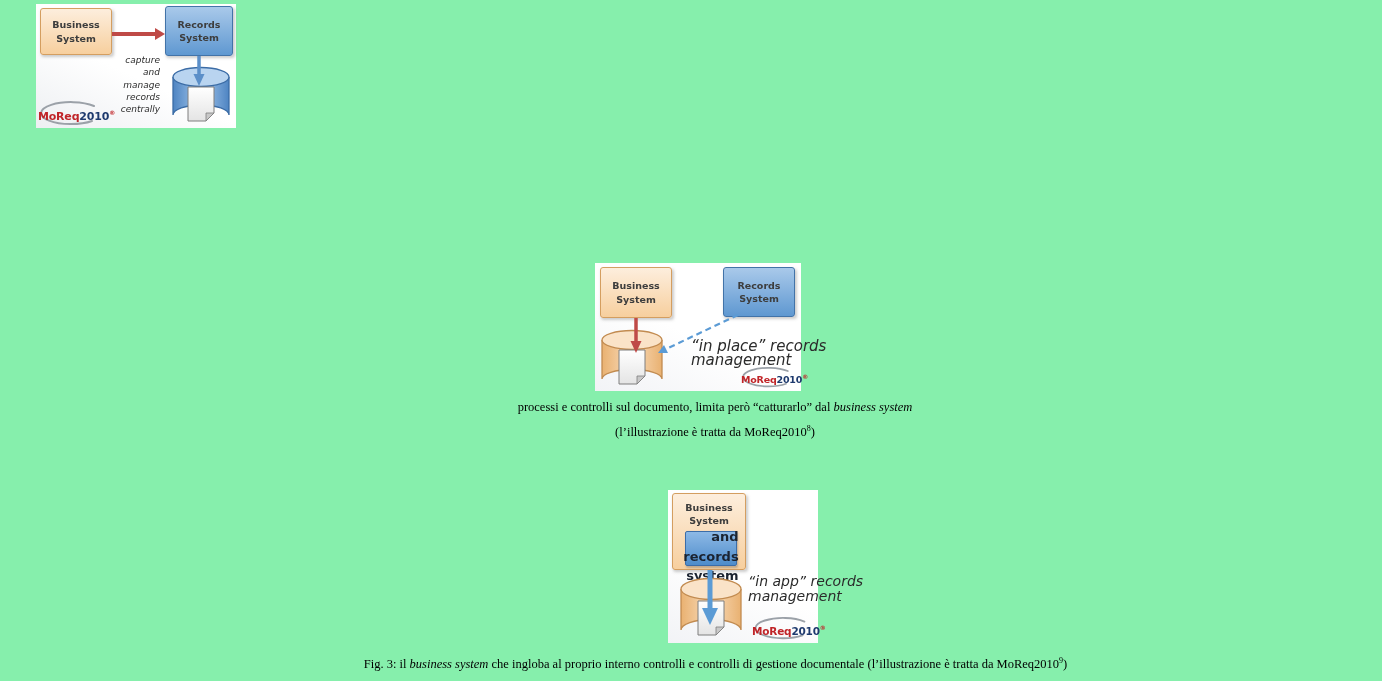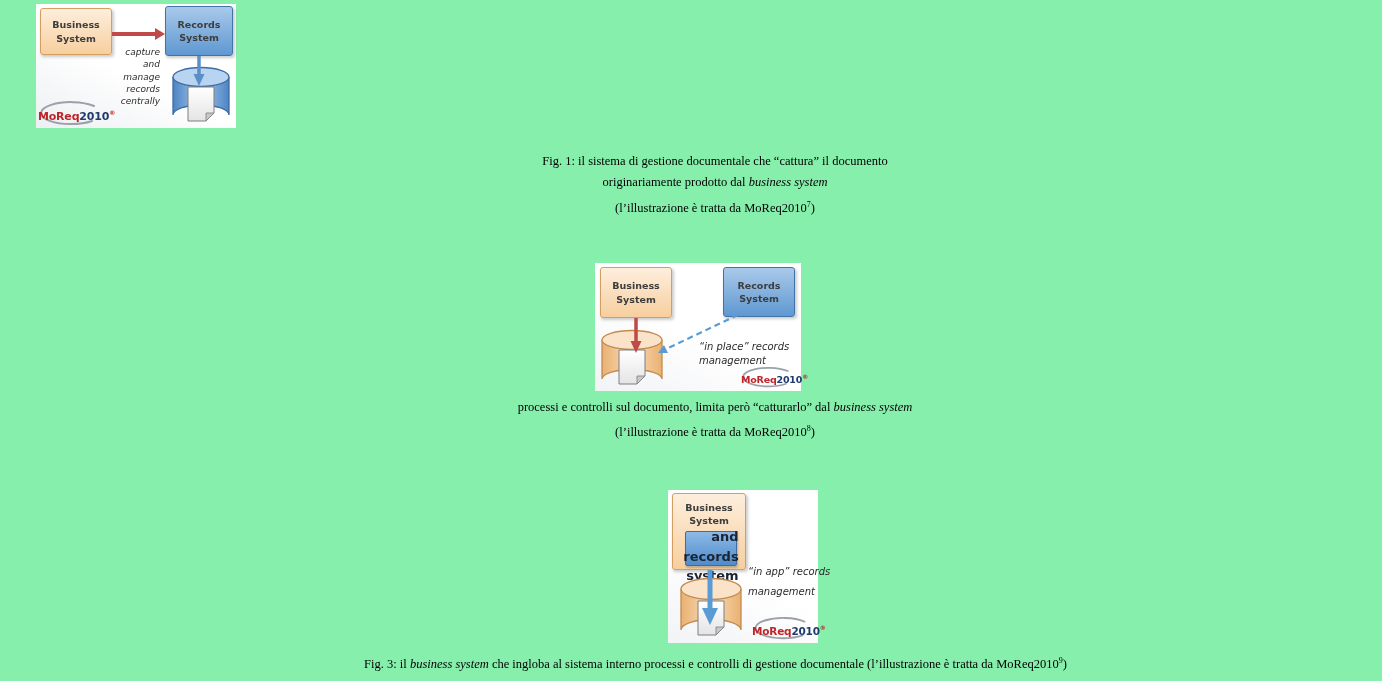--- a/index.html
+++ b/index.html
@@ -19,23 +19,23 @@
               white-space:pre-line; text-align:center; }
   .tall { align-items:flex-start; padding-top:7px; }
   .innerbox { position:absolute; left:12px; top:37px; width:50px; height:33px;
               display:flex; align-items:center; justify-content:center; border-radius:2px;
               background:linear-gradient(180deg,#8db9e6 0%,#4e8cca 100%); border:1px solid #3c6da8;
               box-shadow:1px 1.5px 2px rgba(110,110,110,.4); }
   .innerlabel { font-weight:600; font-size:13px; line-height:1.5; color:#1b2330;
                 white-space:pre-line; text-align:right;margin-top:16px; }
 
   .note { position:absolute; font-style:italic; color:#2b2b2b; white-space:pre; }
-  .flownote { right:76px; top:42px; font-size:9px; line-height:12.3px; text-align:right; }
-  .note2 { left:104px; top:77px; font-size:10px; line-height:13.5px; }
-  .note3 { left:80px; top:72px; font-size:10px; line-height:20px; }
+  .flownote { right:76px; top:50px; font-size:9px; line-height:12.3px; text-align:right; }
+  .note2 { left:96px; top:77px; font-size:15px; line-height:13.5px; }
+  .note3 { left:80px; top:84px; font-size:14px; line-height:15px; }
 
   .arr, .cyl { position:absolute; overflow:visible; }
 
   .logo { position:absolute; font-weight:700; }
   .logo .arc { position:absolute; left:0; top:0; width:100%; height:100%; }
   .logo .txt { position:relative; display:block; text-align:center; letter-spacing:-0.2px; }
   .lg-red  { color:#c02428; }
   .lg-blue { color:#1e3a6e;text-align:center; }
   .lg-sup  { font-size:6px; color:#c02428; vertical-align:super; }
   #lg1 { left:2px;  top:96px;  width:70px; height:26px; font-size:11px;   }
@@ -100,25 +100,20 @@
       <polygon points="2.5,18 13.5,18 8,30" fill="#5b8fc9"></polygon>
     </svg>
     <div class="logo" id="lg1">
       <svg class="arc" viewBox="0 0 68 26">
         <path d="M55 6 A30 11 0 1 0 53 21" fill="none" stroke="#9ba1a8" stroke-width="2" stroke-linecap="round"></path>
       </svg>
       <span class="txt"><span class="lg-red">MoReq</span><span class="lg-blue">2010</span><span class="lg-sup">®</span></span>
     </div>
   </div>
 
-  <div class="caption" id="cap1">
-    <div class="cap-line">Fig. 1: il sistema di gestione documentale che “cattura” il documento</div>
-    <div class="cap-line"><span>originariamente prodotto dal </span><i>business system</i></div>
-    <div class="cap-line"><span>(l’illustrazione è tratta da MoReq2010</span><sup>7</sup><span>)</span></div>
-  </div>
 
   <div class="panel" id="p2">
     <div class="box orange" style="left:5px;top:4px;width:72px;height:51px;">
       <span class="boxlabel">Business
 System</span>
     </div>
     <div class="box blue" style="left:128px;top:4px;width:72px;height:50px;">
       <span class="boxlabel">Records
 System</span>
     </div>
@@ -200,16 +195,16 @@
 management</div>
     <div class="logo" id="lg3">
       <svg class="arc" viewBox="0 0 68 26">
         <path d="M55 6 A30 11 0 1 0 53 21" fill="none" stroke="#9ba1a8" stroke-width="2" stroke-linecap="round"></path>
       </svg>
       <span class="txt"><span class="lg-red">MoReq</span><span class="lg-blue">2010</span><span class="lg-sup">®</span></span>
     </div>
   </div>
 
   <div class="caption" id="cap3">
-    <div class="cap-line"><span>Fig. 3: il </span><i>business system</i><span> che ingloba al sistema interno processi e controlli di gestione documentale (l’illustrazione è tratta da MoReq2010</span><sup>9</sup><span>)</span></div>
+    <div class="cap-line"><span>Fig. 3: il </span><i>business system</i><span> che ingloba al proprio interno controlli e controlli di gestione documentale (l’illustrazione è tratta da MoReq2010</span><sup>9</sup><span>)</span></div>
   </div>
 
 </div>
 
 </body></html>

